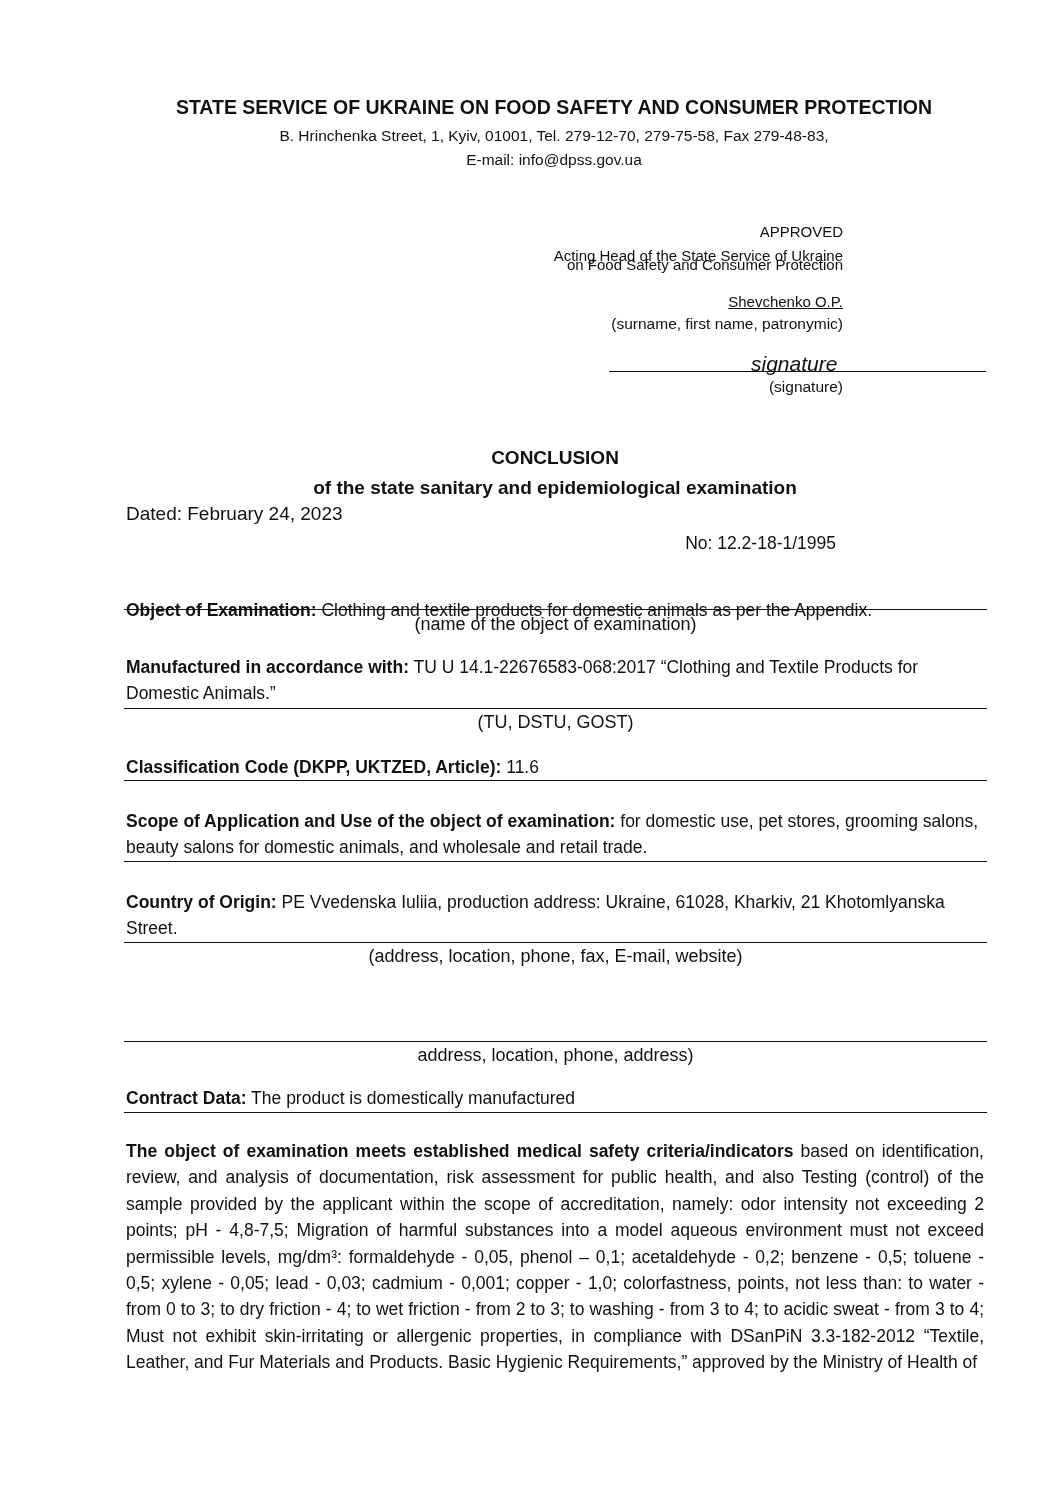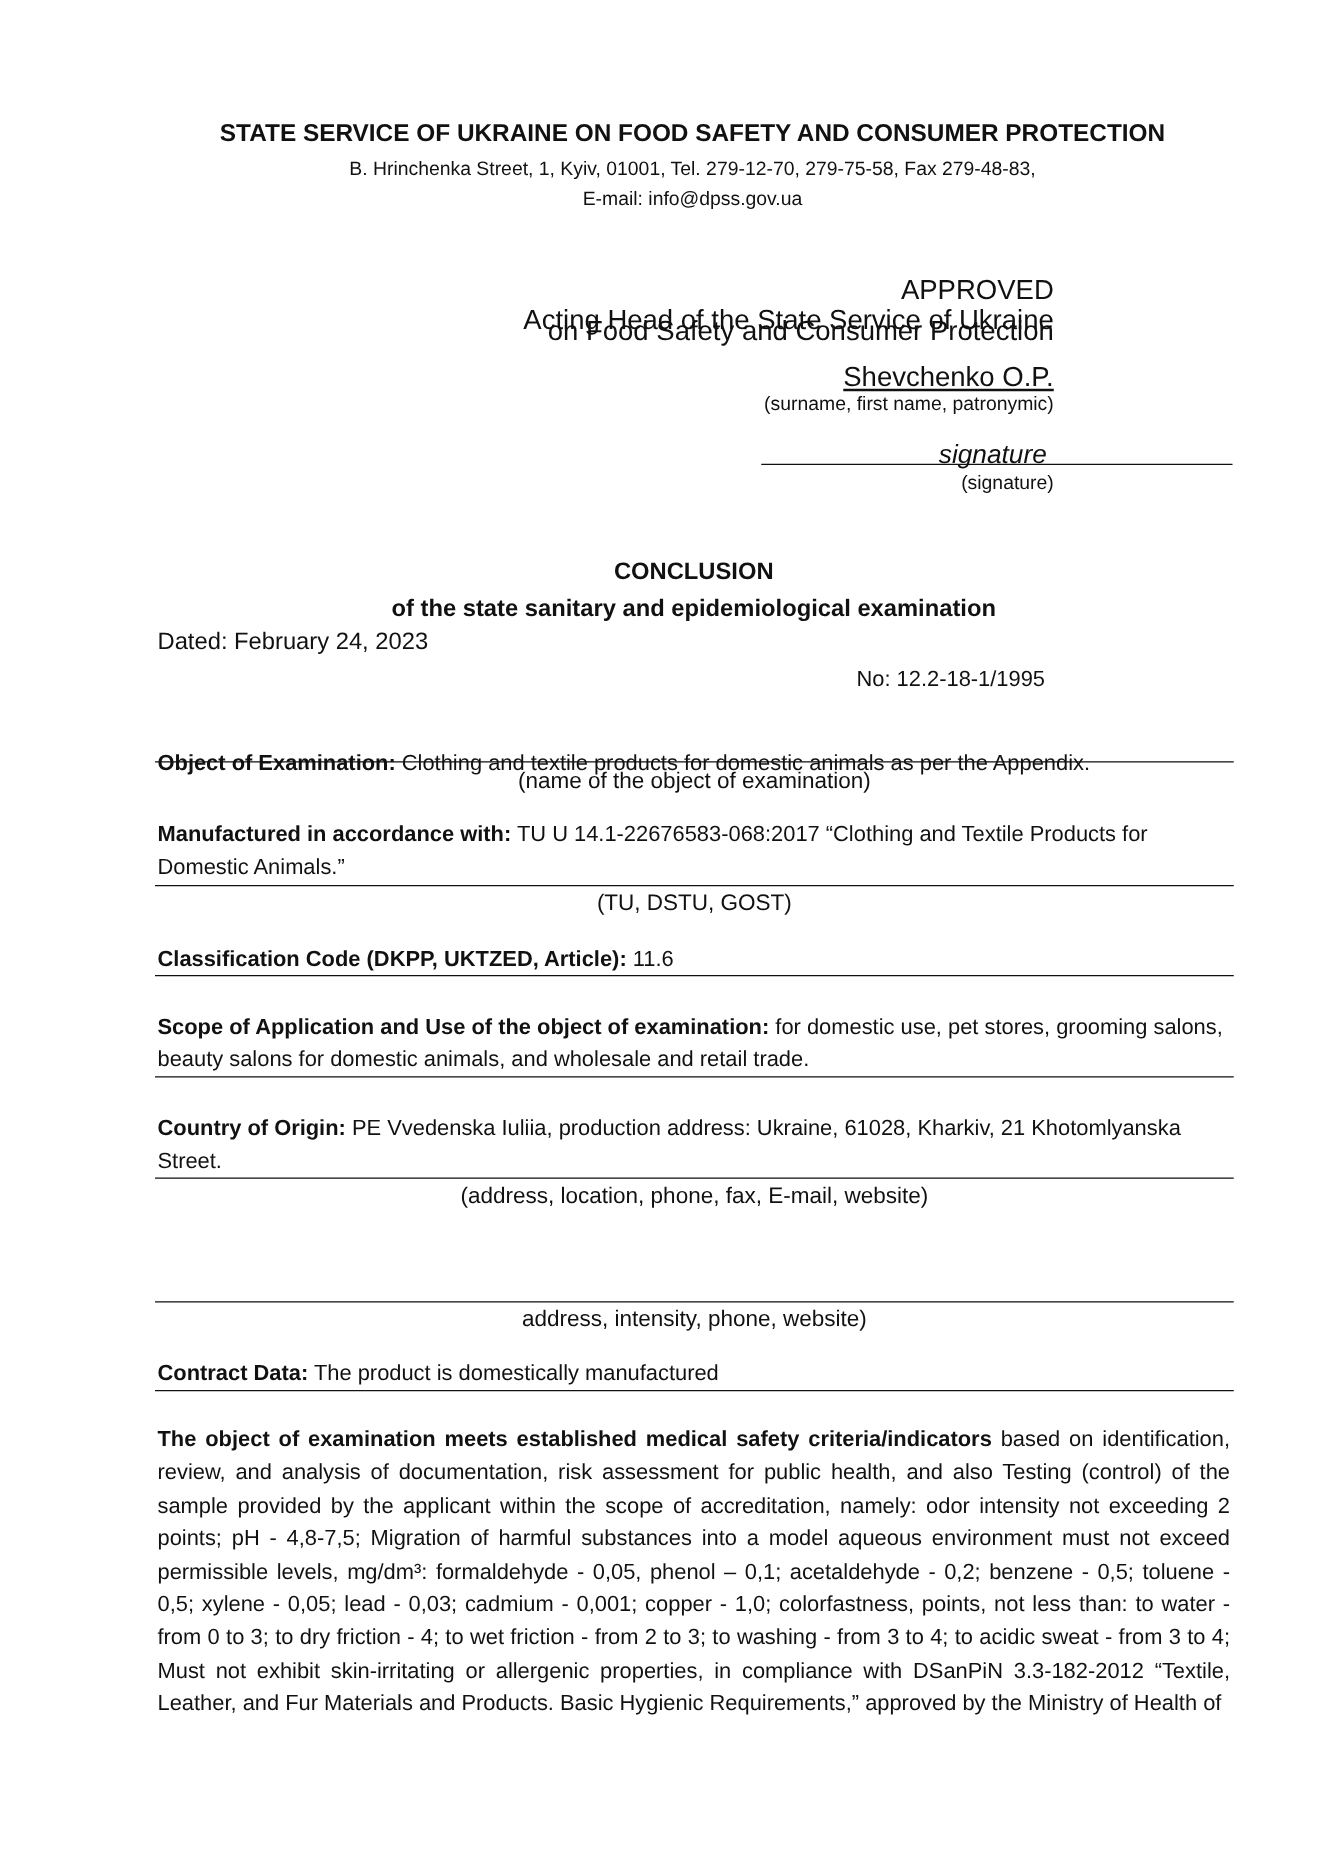--- a/index.html
+++ b/index.html
@@ -5,21 +5,21 @@
   html, body { margin: 0; padding: 0; background: #ffffff; }
   body {
     width: 1058px; height: 1497px; position: relative; overflow: hidden;
     font-family: "Liberation Sans", sans-serif; color: #111111;
   }
   .page { position: absolute; left: 0; top: 0; width: 916px; height: 1497px; }
   .abs { position: absolute; }
   .center { text-align: center; }
   .title { left: 0; width: 1108px; top: 96px; font-size: 19.5px; font-weight: bold; }
   .sub { left: 0; width: 1108px; font-size: 15.5px; }
-  .approved { right: 73px; text-align: right; font-size: 22px; line-height: 24px; }
+  .approved { right: 73px; text-align: right; font-size: 15px; line-height: 24px; }
   .note { font-size: 15.5px; }
   .sigline { left: 609px; width: 377px; top: 371px; border-top: 1.6px solid #111; }
   .sigtext { left: 751px; top: 352px; font-size: 21px; font-style: italic; }
   .conclusion { left: 0; width: 1110px; font-size: 19px; font-weight: bold; }
   .field { left: 126px; width: 860px; font-size: 17.5px; line-height: 26px; }
   .field b { font-weight: bold; }
   .rule { left: 124px; width: 863px; border-top: 1.6px solid #111; }
   .caption { left: 124px; width: 863px; text-align: center; font-size: 18px; }
   .para { left: 126px; width: 858px; font-size: 17.5px; line-height: 26.4px; text-align: justify; }
   .underline { text-decoration: underline; }
@@ -70,21 +70,21 @@
   </div>
   <div class="abs rule" style="top:861px;"></div>
 
   <div class="abs field" style="top:889px;">
     <b>Country of Origin:</b><span> PE Vvedenska Iuliia, production address: Ukraine, 61028, Kharkiv, 21 Khotomlyanska Street.</span>
   </div>
   <div class="abs rule" style="top:942px;"></div>
   <div class="abs caption" style="top:946px;">(address, location, phone, fax, E-mail, website)</div>
 
   <div class="abs rule" style="top:1041px;"></div>
-  <div class="abs caption" style="top:1045px;">address, intensity, phone, website)</div>
+  <div class="abs caption" style="top:1045px;">address, location, phone, address)</div>
 
   <div class="abs field" style="top:1085px;">
     <b>Contract Data:</b><span> The product is domestically manufactured</span>
   </div>
   <div class="abs rule" style="top:1112px;"></div>
 
   <div class="abs para" style="top:1138px;">
     <b>The object of examination meets established medical safety criteria/indicators</b><span> based on identification, review, and analysis of documentation, risk assessment for public health, and also Testing (control) of the sample provided by the applicant within the scope of accreditation, namely: odor intensity not exceeding 2 points; pH - 4,8-7,5; Migration of harmful substances into a model aqueous environment must not exceed permissible levels, mg/dm³: formaldehyde - 0,05, phenol – 0,1; acetaldehyde - 0,2; benzene - 0,5; toluene - 0,5; xylene - 0,05; lead - 0,03; cadmium - 0,001; copper - 1,0; colorfastness, points, not less than: to water - from 0 to 3; to dry friction - 4; to wet friction - from 2 to 3; to washing - from 3 to 4; to acidic sweat - from 3 to 4; Must not exhibit skin-irritating or allergenic properties, in compliance with DSanPiN 3.3-182-2012 “Textile, Leather, and Fur Materials and Products. Basic Hygienic Requirements,” approved by the Ministry of Health of</span>
   </div>
 

